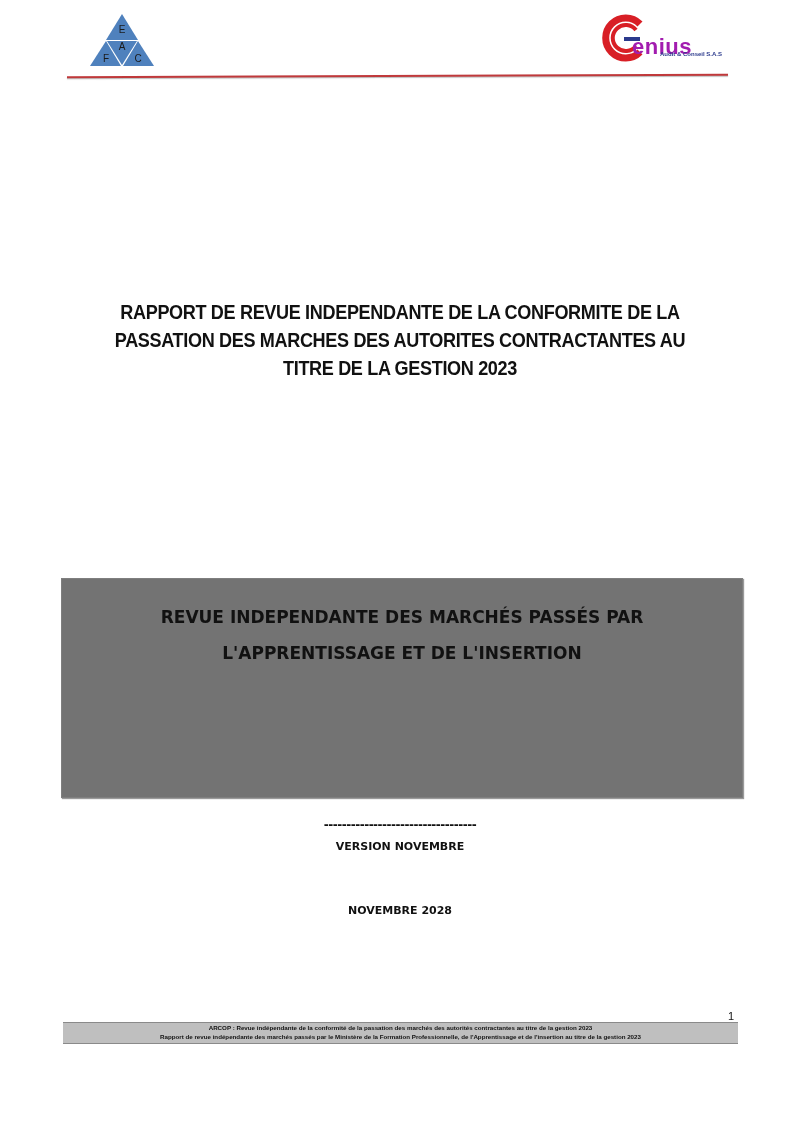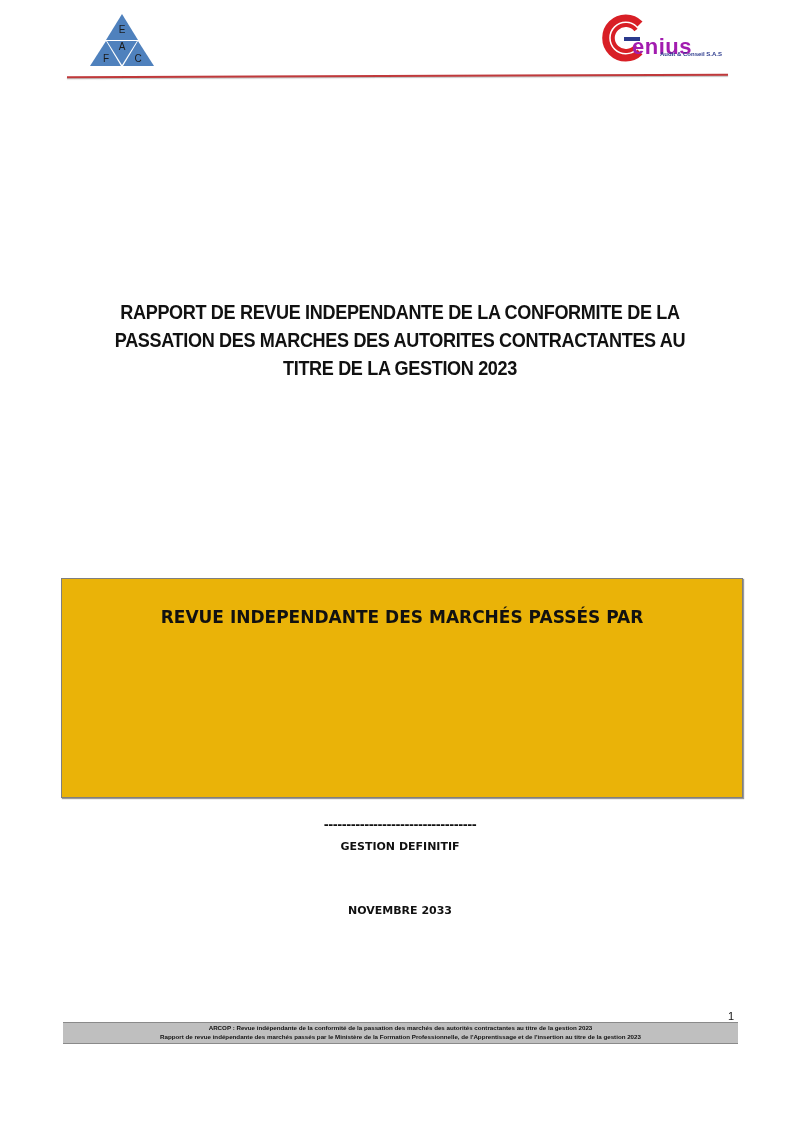--- a/index.html
+++ b/index.html
@@ -8,21 +8,21 @@
   
   .logo-eafc { left: 90px; top: 14px; width: 64px; height: 52px; }
   .logo-genius { left: 600px; top: 14px; width: 120px; height: 48px; }
   .genius-word { position: absolute; left: 32px; top: 20px; font-family: "Liberation Sans", sans-serif; font-weight: bold; font-size: 22px; color: #a21caf; letter-spacing: 0.5px; }
   .genius-sub { position: absolute; left: 60px; top: 37px; font-family: "Liberation Sans", sans-serif; font-weight: bold; font-size: 6px; color: #2b3a8c; white-space: nowrap; }
   .header-rule { left: 67px; top: 75px; width: 661px; height: 2px; background: #c0393b; box-shadow: 0 1px 1px rgba(120,120,120,0.5); transform: rotate(-0.2deg); }
 
   .main-title { left: 60px; top: 298px; width: 680px; text-align: center; font-family: "Liberation Sans", sans-serif; font-weight: bold; font-size: 21px; line-height: 28px; letter-spacing: -0.4px; transform: scaleX(0.86); transform-origin: center top; }
   .main-title div { white-space: nowrap; }
 
-  .blue-box { left: 61px; top: 578px; width: 680px; height: 218px; background: #eab308; border: 1.5px solid #7f7f7f; box-shadow: 1px 1px 1px #9a9a9a; }
+  .blue-box { left: 61px; top: 578px; width: 680px; height: 218px; background: #737373; border: 1.5px solid #7f7f7f; box-shadow: 1px 1px 1px #9a9a9a; }
   .box-text { position: absolute; left: 0; top: 20px; width: 100%; text-align: center; font-family: "DejaVu Sans", sans-serif; font-weight: bold; font-size: 17px; line-height: 36px; color: #111; }
   .box-text div { white-space: nowrap; }
 
   .dashes { left: 250px; top: 818px; width: 300px; text-align: center; font-family: "DejaVu Sans", sans-serif; font-weight: bold; font-size: 12px; letter-spacing: -0.5px; }
   .version { left: 250px; top: 840px; width: 300px; text-align: center; font-family: "DejaVu Sans", sans-serif; font-weight: bold; font-size: 11px; }
   .date { left: 250px; top: 904px; width: 300px; text-align: center; font-family: "DejaVu Sans", sans-serif; font-weight: bold; font-size: 11px; }
 
   .page-num { left: 728px; top: 1010px; font-family: "Liberation Sans", sans-serif; font-size: 11px; }
   .footer { left: 63px; top: 1022px; width: 675px; height: 19px; background: #bfbfbf; border-top: 1px solid #8a8a8a; border-bottom: 1px solid #8a8a8a; text-align: center; font-family: "Liberation Sans", sans-serif; font-weight: bold; font-size: 6.2px; line-height: 8.5px; padding-top: 1px; }
   .footer div { white-space: nowrap; }
@@ -57,25 +57,26 @@
 
 <div class="abs main-title">
   <div>RAPPORT DE REVUE INDEPENDANTE DE LA CONFORMITE DE LA</div>
   <div>PASSATION DES MARCHES DES AUTORITES CONTRACTANTES AU</div>
   <div>TITRE DE LA GESTION 2023</div>
 </div>
 
 <div class="abs blue-box">
   <div class="box-text">
     <div>REVUE INDEPENDANTE DES MARCHÉS PASSÉS PAR</div>
+    <div>L'APPRENTISSAGE ET DE L'INSERTION</div>
   </div>
 </div>
 
 <div class="abs dashes">----------------------------------</div>
-<div class="abs version">GESTION DEFINITIF</div>
-<div class="abs date">NOVEMBRE 2033</div>
+<div class="abs version">VERSION NOVEMBRE</div>
+<div class="abs date">NOVEMBRE 2028</div>
 
 <div class="abs page-num">1</div>
 
 <div class="abs footer">
   <div>ARCOP : Revue indépendante de la conformité de la passation des marchés des autorités contractantes au titre de la gestion 2023</div>
   <div>Rapport de revue indépendante des marchés passés par le Ministère de la Formation Professionnelle, de l'Apprentissage et de l'insertion au titre de la gestion 2023</div>
 </div>
 
 </body></html>

